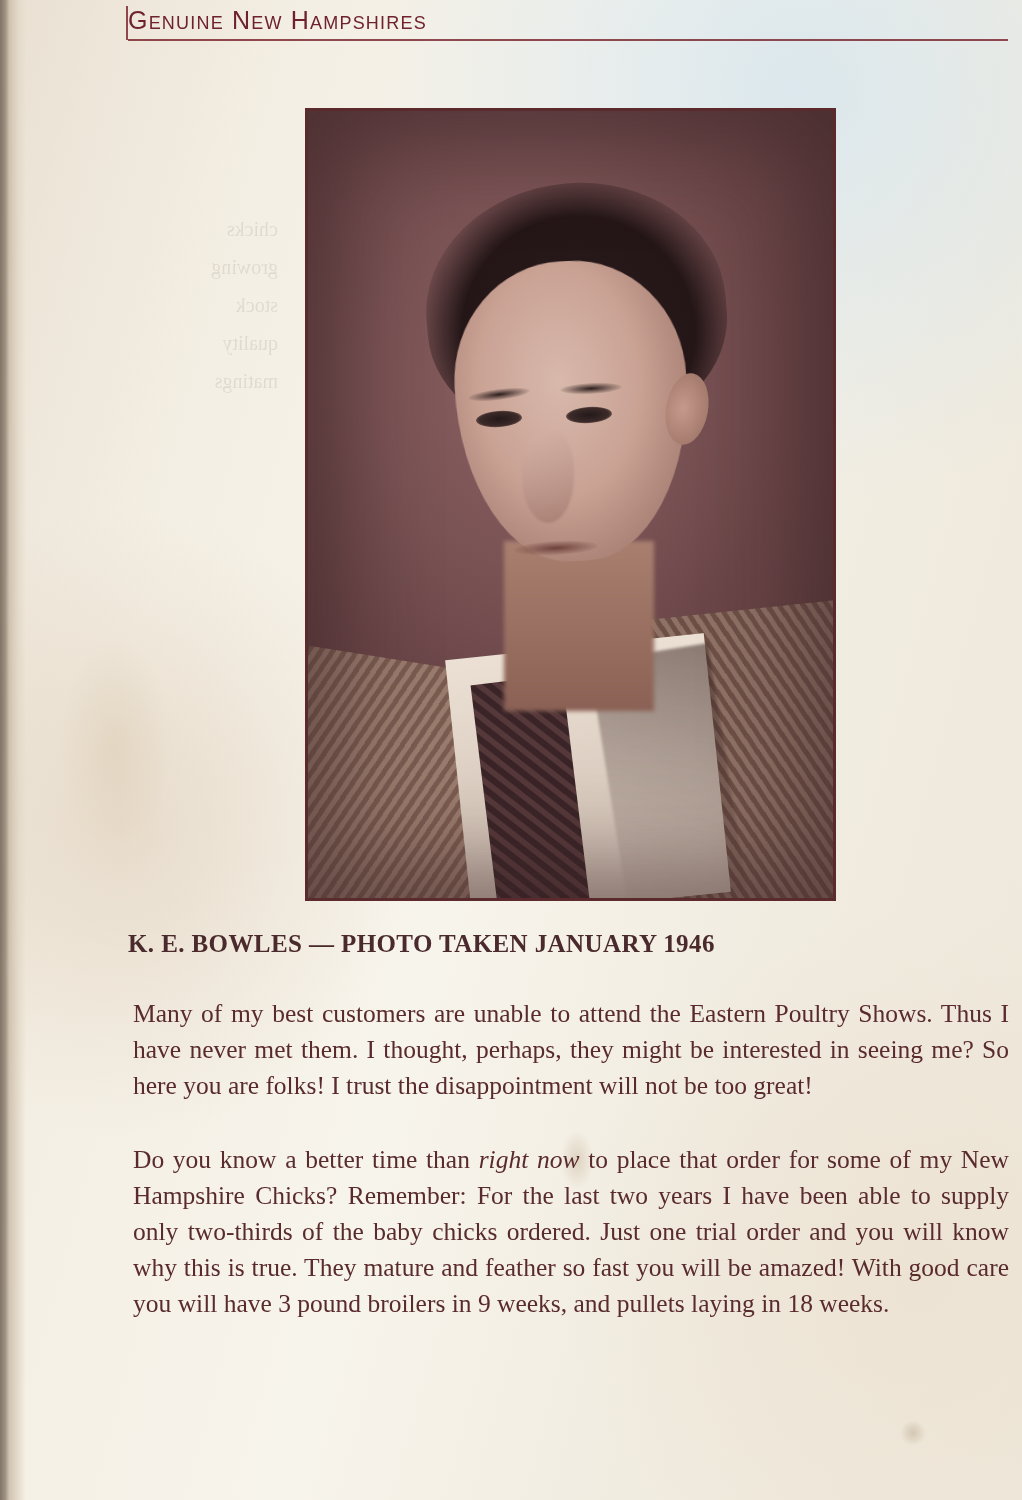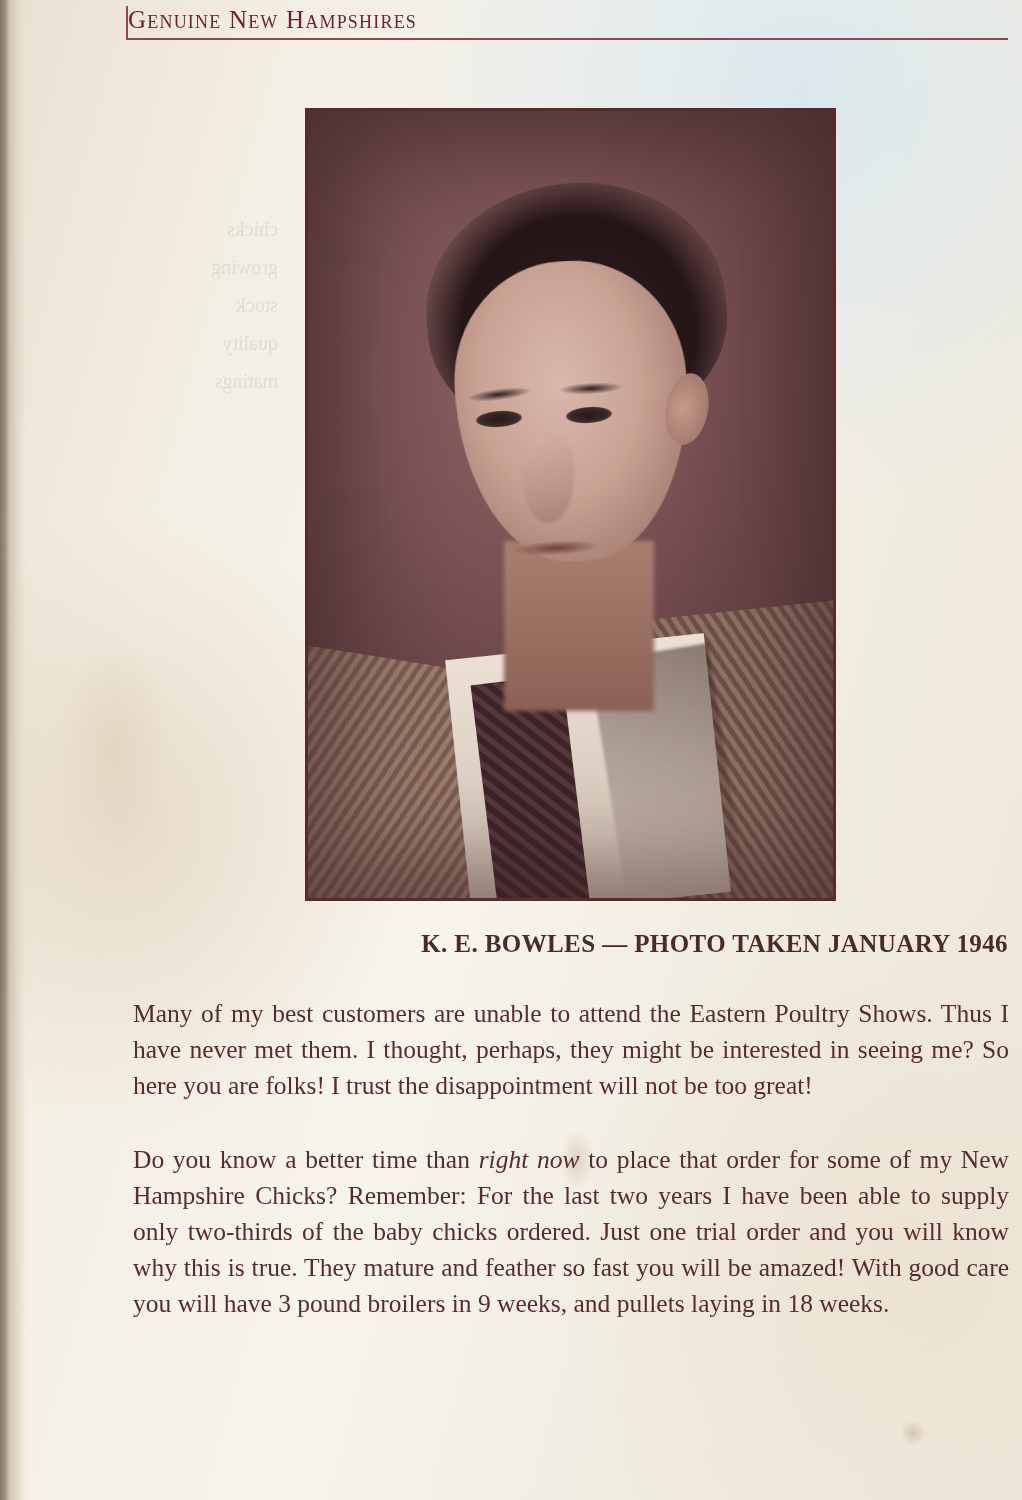--- a/index.html
+++ b/index.html
@@ -71,21 +71,21 @@
     background: radial-gradient(ellipse at center, rgba(210,190,160,.30), rgba(210,190,160,0) 72%); }
 
   
   .runhead-wrap {
     position: absolute;
     left: 128px;
     top: 6px;
     width: 880px;
   }
   .runhead {
-    font-family: Liberation Serif, serif;
+    font-family: Liberation Sans, sans-serif;
     font-size: 25px;
     letter-spacing: 1.2px;
     color: #6e2230;
     font-variant: small-caps;
     text-transform: capitalize;
     white-space: nowrap;
   }
   .runhead-rule {
     margin-top: 4px;
     height: 2px;
@@ -233,21 +233,21 @@
     inset: 0;
     box-shadow: inset 0 0 90px 30px rgba(60,36,38,.55);
   }
 
   
   .caption {
     position: absolute;
     left: 128px;
     top: 930px;
     width: 880px;
-    text-align: right;
+    text-align: left;
     font-family: "Liberation Serif", serif;
     font-weight: bold;
     font-size: 25px;
     letter-spacing: .4px;
     color: #4a2a2c;
   }
 
   
   .body {
     position: absolute;

